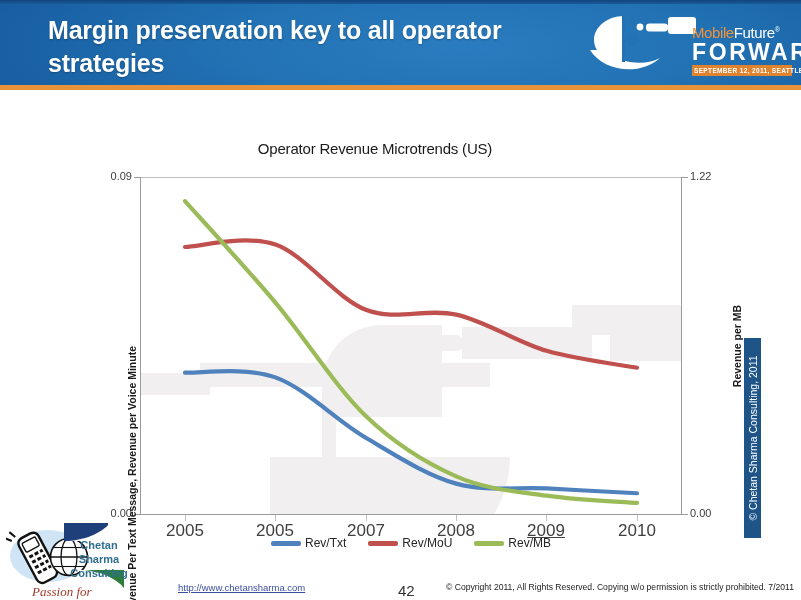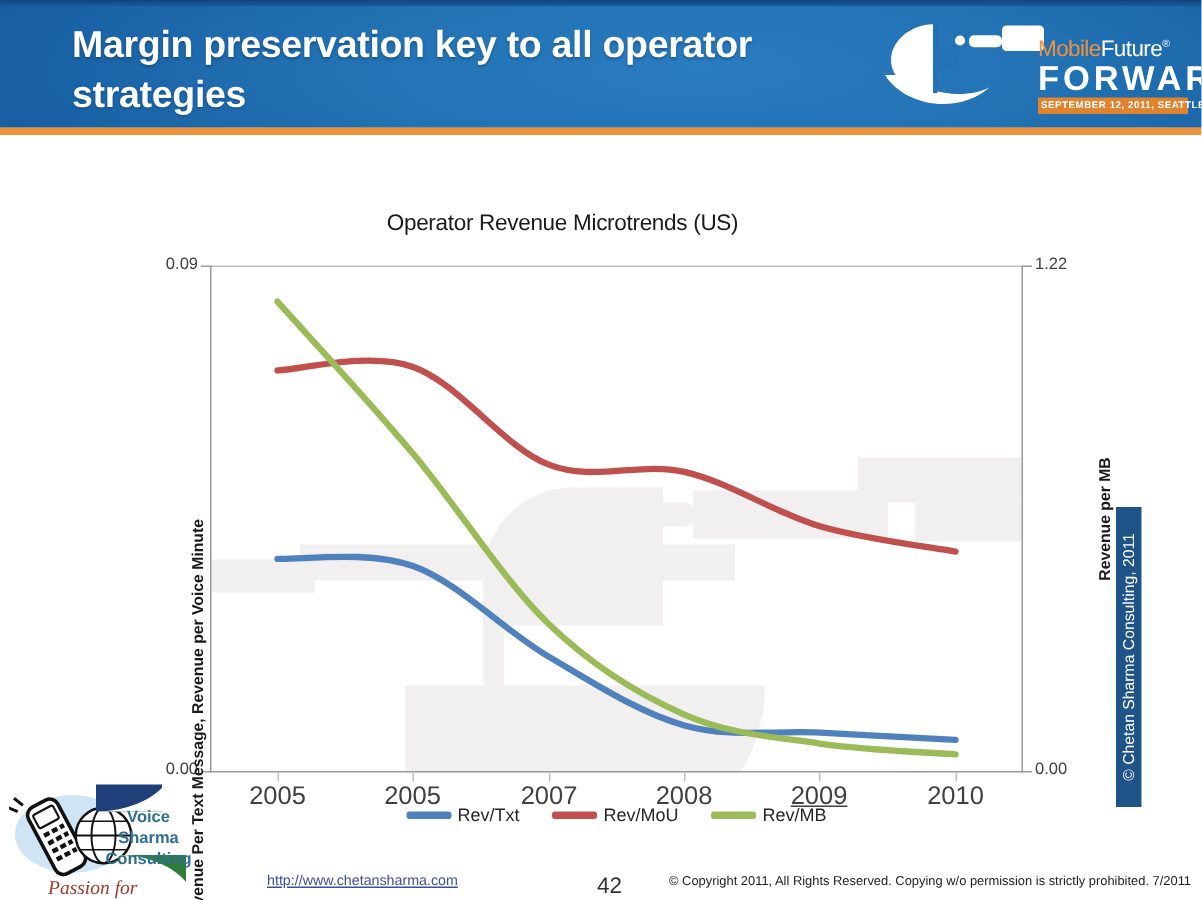--- a/index.html
+++ b/index.html
@@ -269,21 +269,21 @@
         <line x1="0.5" y1="19" x2="37.5" y2="19" stroke="#111" stroke-width="1.3"></line>
         <line x1="3.5" y1="9.5" x2="34.5" y2="9.5" stroke="#111" stroke-width="1.1"></line>
         <line x1="3.5" y1="28.5" x2="34.5" y2="28.5" stroke="#111" stroke-width="1.1"></line>
       </g>
       <rect x="58" y="3" width="44" height="18" fill="#1f3f7a"></rect>
       <path d="M58 21 C 78 21, 96 13, 104 3 L 104 21 Z" fill="#ffffff"></path>
       <rect x="74" y="50" width="44" height="18" fill="#2e7d3a"></rect>
       <path d="M74 50 C 92 50, 110 58, 118 68 L 74 68 Z" fill="#ffffff"></path>
     </svg>
     <div class="cs-words">
-      <div>Voice</div>
+      <div>Chetan</div>
       <div>Sharma</div>
       <div>Consulting</div>
     </div>
     <div class="cs-tag">Passion for Innovation</div>
   </div>
 
   <div class="footer">
     <a class="footer-url" href="#">http://www.chetansharma.com</a>
     <div class="footer-page">42</div>
     <div class="footer-copy">© Copyright 2011, All Rights Reserved. Copying w/o permission is strictly prohibited. 7/2011</div>

